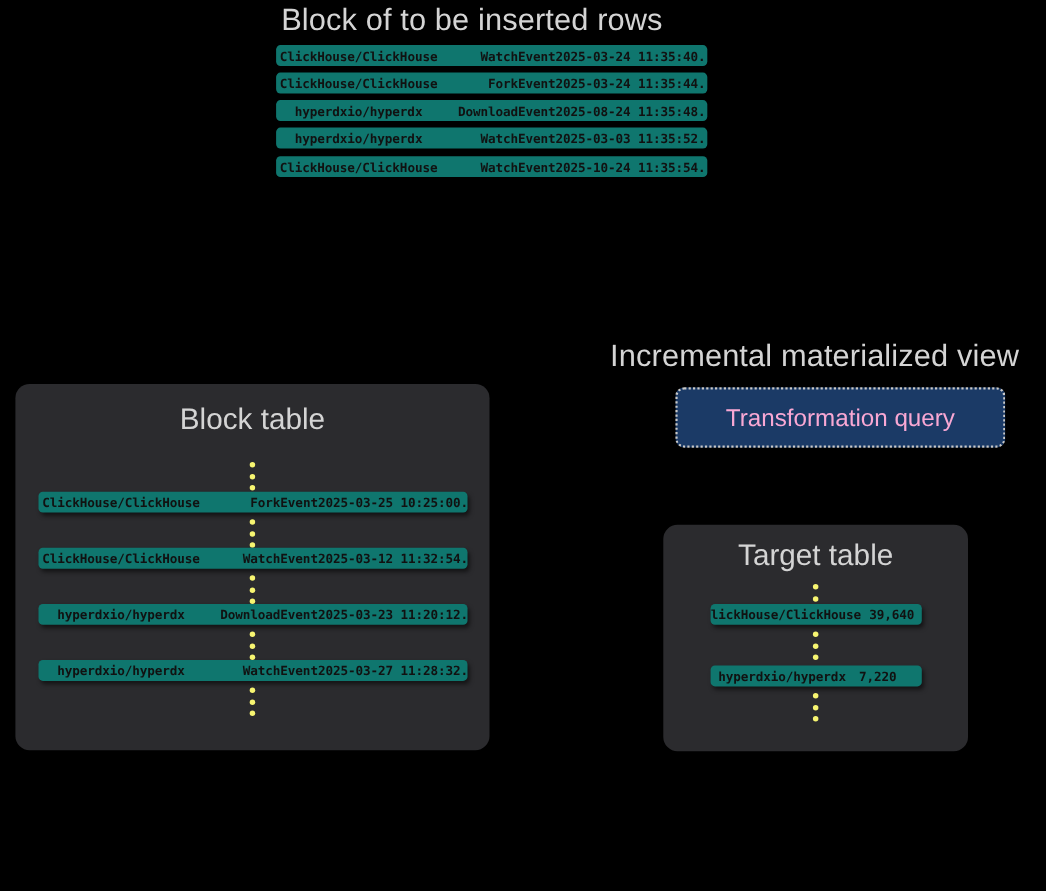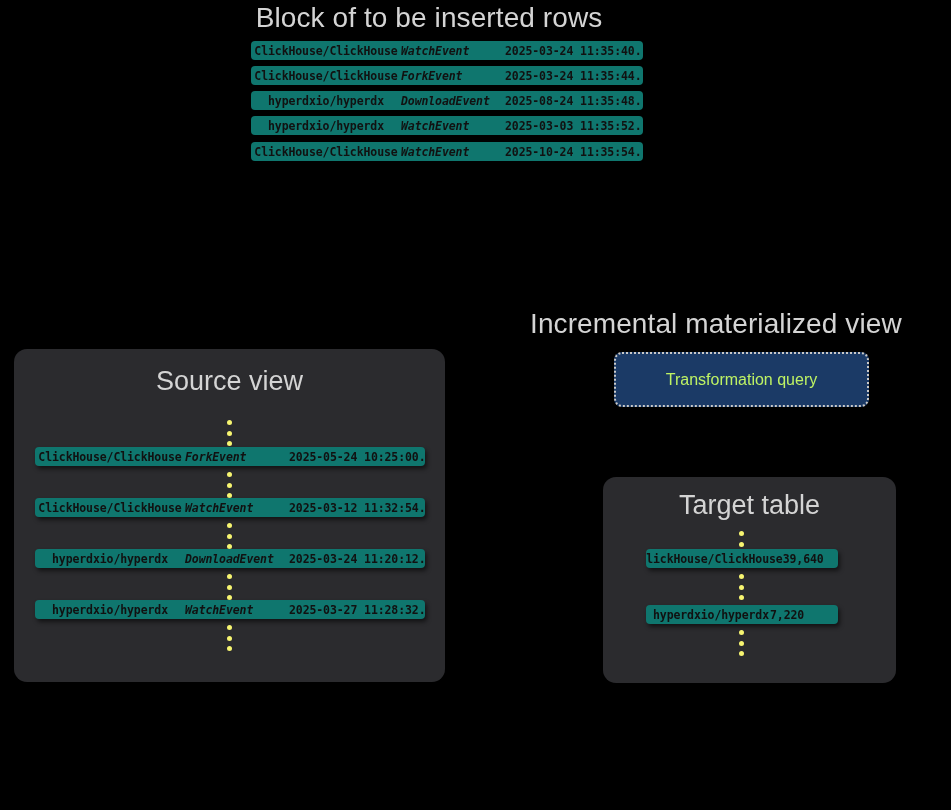--- a/index.html
+++ b/index.html
@@ -29,21 +29,21 @@
     left: 0;
     top: 2px;
     width: 914px;
     text-align: center;
     text-indent: -56px;
   }
   #imv-heading {
     left: 0;
     top: 308px;
     width: 951px;
-    text-align: left;
+    text-align: center;
     text-indent: 530px;
   }
 
   
   .row {
     position: absolute;
     background: #0f766e;
     color: #111111;
     border-radius: 4px;
     box-shadow: 2px 3px 4px rgba(0,0,0,0.55);
@@ -51,21 +51,21 @@
     font-size: 11.5px;
     font-weight: 700;
     letter-spacing: -0.1px;
     display: flex;
     align-items: center;
     box-sizing: border-box;
     overflow: hidden;
     white-space: nowrap;
   }
   .row .c-repo    { flex: 0 0 150px; text-align: center; }
-  .row .c-event   { flex: 0 0 104px; text-align: left; font-style: italic; }
+  .row .c-event   { flex: 0 0 104px; text-align: right; }
   .row .c-ts      { flex: 0 0 112px; text-align: right; }
   .row .c-ell     { flex: 1 1 auto;  text-align: center; }
 
   
   .block-row {
     left: 251px;
     width: 392px;
     height: 19px;
   }
 
@@ -77,31 +77,31 @@
   }
 
   
   .tgt-row {
     left: 646px;
     width: 192px;
     height: 19px;
     justify-content: center;
   }
   .tgt-row .t-repo { flex: 0 0 118px; text-align: center; }
-  .tgt-row .t-num  { flex: 0 0 56px;  text-align: left; padding-right: 6px; }
+  .tgt-row .t-num  { flex: 0 0 56px;  text-align: center; padding-right: 6px; }
 
   
   .card {
     position: absolute;
     background: #2b2b2e;
     border-radius: 13px;
     box-shadow: 3px 4px 7px rgba(0,0,0,0.6);
   }
   #source-card { left: 14px;  top: 349px; width: 431px; height: 333px; }
-  #target-card { left: 603px; top: 477px; width: 277px; height: 206px; padding-left: 16px; }
+  #target-card { left: 603px; top: 477px; width: 277px; height: 206px; }
 
   .card-title {
     position: absolute;
     left: 0;
     width: 100%;
     text-align: center;
     color: #d4d4d4;
     font-size: 27px;
     font-weight: 400;
     white-space: nowrap;
@@ -124,31 +124,31 @@
     height: 5px;
     border-radius: 50%;
     background: #f7f571;
   }
 
   
   #transformation-query {
     position: absolute;
     left: 614px;
     top: 352px;
-    width: 255px;
+    width: 300px;
     height: 55px;
     background: #1b3a66;
     border: 2px dotted #c9c9c9;
     border-radius: 8px;
     box-sizing: border-box;
     display: flex;
     align-items: center;
     justify-content: center;
-    color: #bef264;
-    font-size: 16px;
+    color: #f9a8d4;
+    font-size: 22px;
     white-space: nowrap;
     box-shadow: 2px 3px 5px rgba(0,0,0,0.55);
   }
 </style>
 </head>
 <body>
 
 <div id="canvas">
 
   <div class="heading" id="block-heading">Block of to be inserted rows</div>
@@ -182,33 +182,33 @@
     <span class="c-event">WatchEvent</span>
     <span class="c-ts">2025-10-24 11:35:54</span>
     <span class="c-ell">...</span>
   </div>
 
   <div class="heading" id="imv-heading">Incremental materialized view</div>
 
   <div id="transformation-query">Transformation query</div>
 
   <div class="card" id="source-card">
-    <div class="card-title">Source view</div>
+    <div class="card-title">Block table</div>
   </div>
 
   <div class="vdots" style="left:227px; top:420px; height:26px;">
     <i></i>
       <i></i>
       <i></i>
   </div>
 
   <div class="row src-row" style="top:447px;">
     <span class="c-repo">ClickHouse/ClickHouse</span>
     <span class="c-event">ForkEvent</span>
-    <span class="c-ts">2025-05-24 10:25:00</span>
+    <span class="c-ts">2025-03-25 10:25:00</span>
     <span class="c-ell">...</span>
   </div>
 
   <div class="vdots" style="left:227px; top:472px; height:26px;">
     <i></i>
       <i></i>
       <i></i>
   </div>
 
   <div class="row src-row" style="top:498px;">
@@ -220,21 +220,21 @@
 
   <div class="vdots" style="left:227px; top:523px; height:26px;">
     <i></i>
       <i></i>
       <i></i>
   </div>
 
   <div class="row src-row" style="top:549px;">
     <span class="c-repo">hyperdxio/hyperdx</span>
     <span class="c-event">DownloadEvent</span>
-    <span class="c-ts">2025-03-24 11:20:12</span>
+    <span class="c-ts">2025-03-23 11:20:12</span>
     <span class="c-ell">...</span>
   </div>
 
   <div class="vdots" style="left:227px; top:574px; height:26px;">
     <i></i>
       <i></i>
       <i></i>
   </div>
 
   <div class="row src-row" style="top:600px;">

